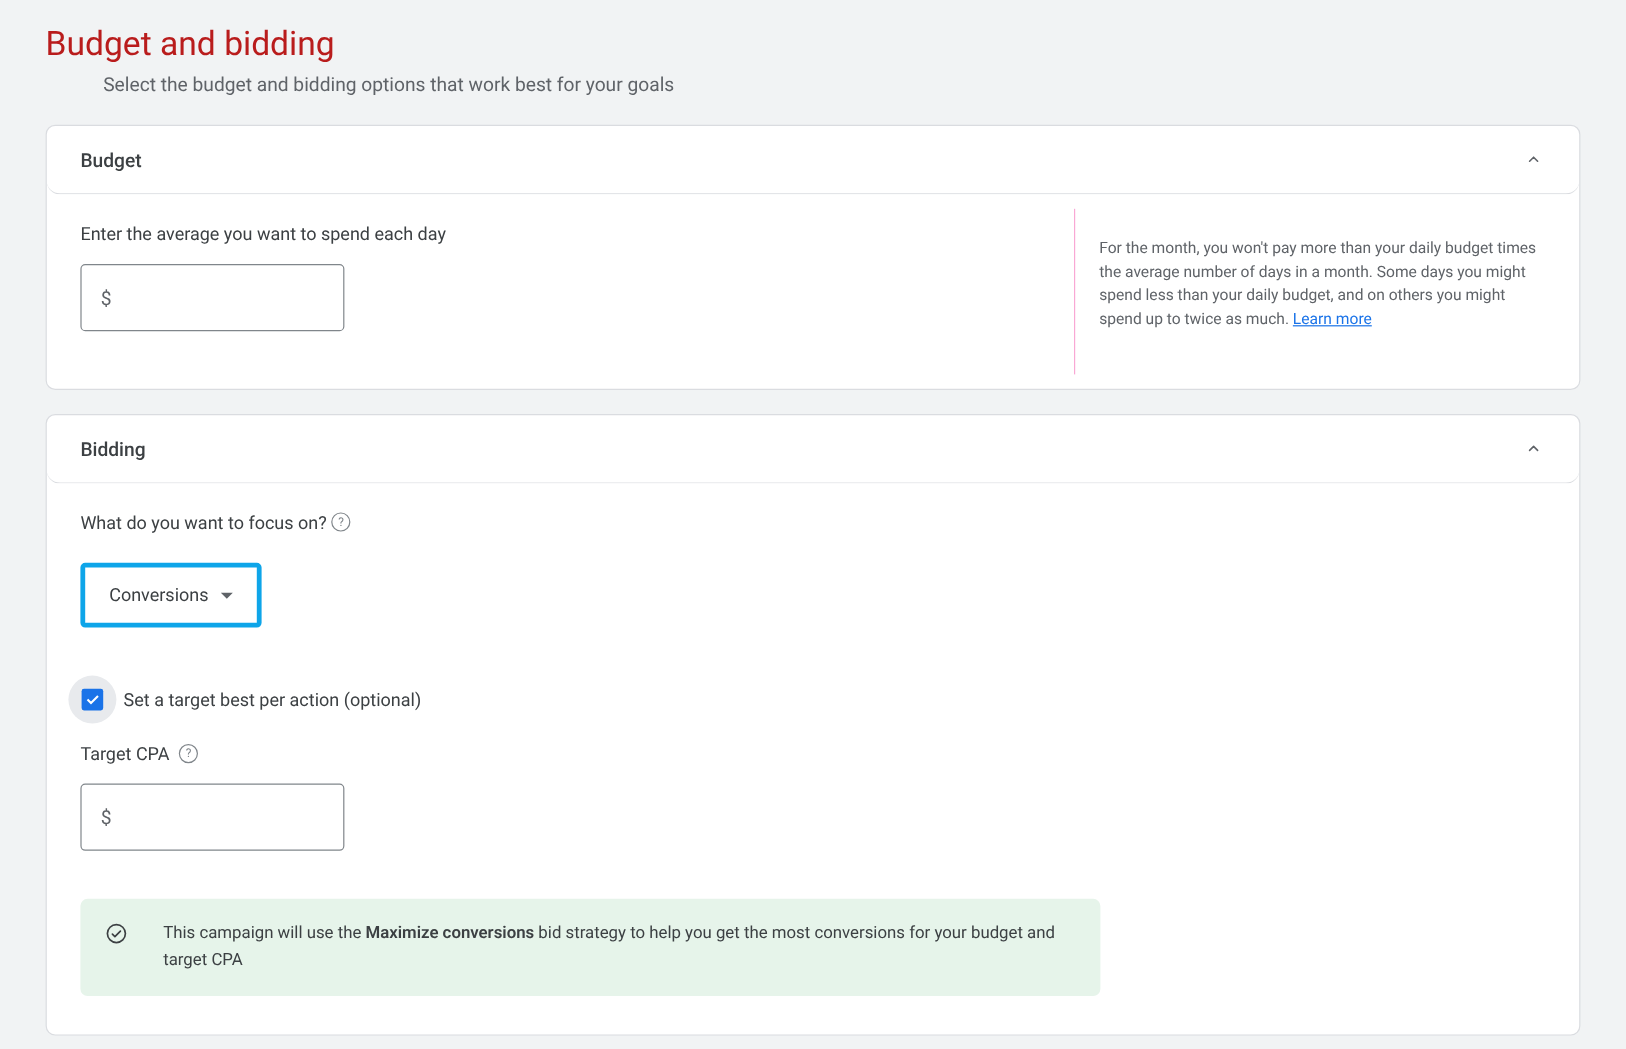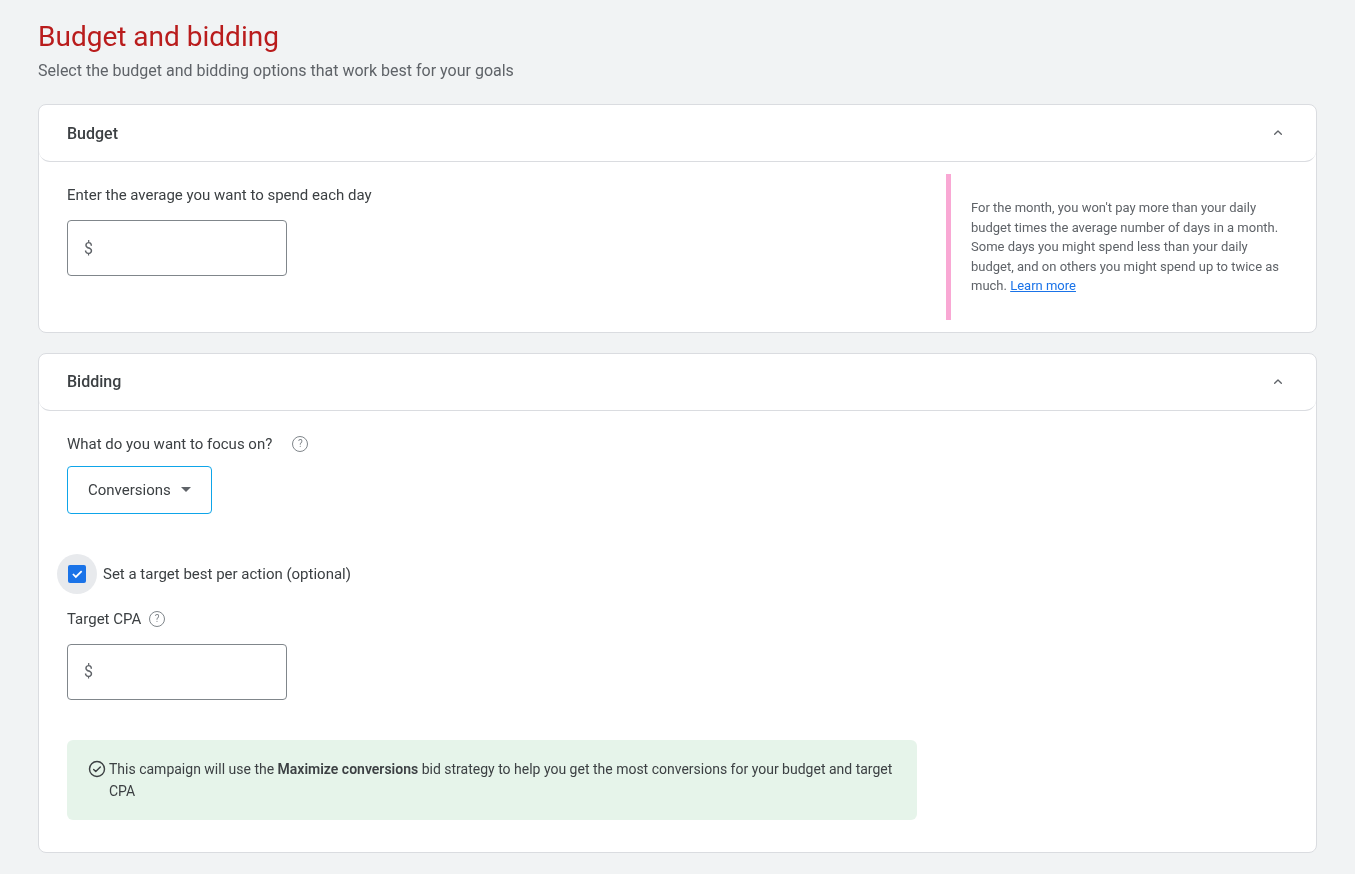--- a/index.html
+++ b/index.html
@@ -16,20 +16,21 @@
     .page-title {
       font-size: 28px;
       font-weight: 400;
       color: #b91c1c;
       margin-bottom: 8px;
     }
     .page-subtitle {
       font-size: 16px;
       color: #5f6368;
       margin-bottom: 24px;
+      margin-left: 48px;
     }
     .card {
       background: #fff;
       border: 1px solid #dadce0;
       border-radius: 8px;
       margin-bottom: 20px;
       overflow: hidden;
     }
     .card-header {
       display: flex;
@@ -59,26 +60,26 @@
     }
     .card-body {
       display: flex;
       padding: 0;
     }
     .card-body-main {
       flex: 1;
       padding: 24px 28px 48px 28px;
     }
     .card-body-side {
-      width: 370px;
+      width: 421px;
       padding: 24px 28px 24px 20px;
       font-size: 13px;
       line-height: 1.5;
       color: #5f6368;
-      border-left: 5px solid #f9a8d4;
+      border-left: 1px solid #f9a8d4;
       margin: 12px 0;
     }
     .field-label {
       font-size: 15px;
       color: #3c4043;
       margin-bottom: 16px;
     }
     .currency-input {
       display: flex;
       align-items: center;
@@ -103,23 +104,23 @@
     .learn-more-link {
       color: #1a73e8;
       text-decoration: underline;
       cursor: pointer;
     }
     .bidding-body {
       padding: 24px 28px 32px 28px;
     }
     .question-row {
       display: flex;
-      align-items: center;
-      gap: 20px;
-      margin-bottom: 13px;
+      align-items: flex-start;
+      gap: 4px;
+      margin-bottom: 24px;
     }
     .question-text {
       font-size: 15px;
       color: #3c4043;
     }
     .help-icon {
       width: 16px;
       height: 16px;
       border: 1.5px solid #80868b;
       border-radius: 50%;
@@ -127,21 +128,21 @@
       align-items: center;
       justify-content: center;
       font-size: 10px;
       color: #80868b;
       cursor: pointer;
     }
     .dropdown {
       display: inline-flex;
       align-items: center;
       gap: 10px;
-      border: 1px solid #0ea5e9;
+      border: 4px solid #0ea5e9;
       border-radius: 4px;
       padding: 14px 20px;
       cursor: pointer;
       font-size: 15px;
       color: #3c4043;
     }
     .dropdown-arrow {
       width: 0;
       height: 0;
       border-left: 5px solid transparent;
@@ -191,21 +192,21 @@
     }
     .target-cpa-label-row {
       display: flex;
       align-items: center;
       gap: 8px;
       margin-bottom: 16px;
     }
     .info-banner {
       display: flex;
       align-items: flex-start;
-      gap: 2px;
+      gap: 29px;
       background: #e6f4ea;
       border-radius: 6px;
       padding: 18px 20px;
       margin-top: 40px;
       max-width: 850px;
     }
     .info-banner-icon {
       width: 20px;
       height: 20px;
       flex-shrink: 0;

